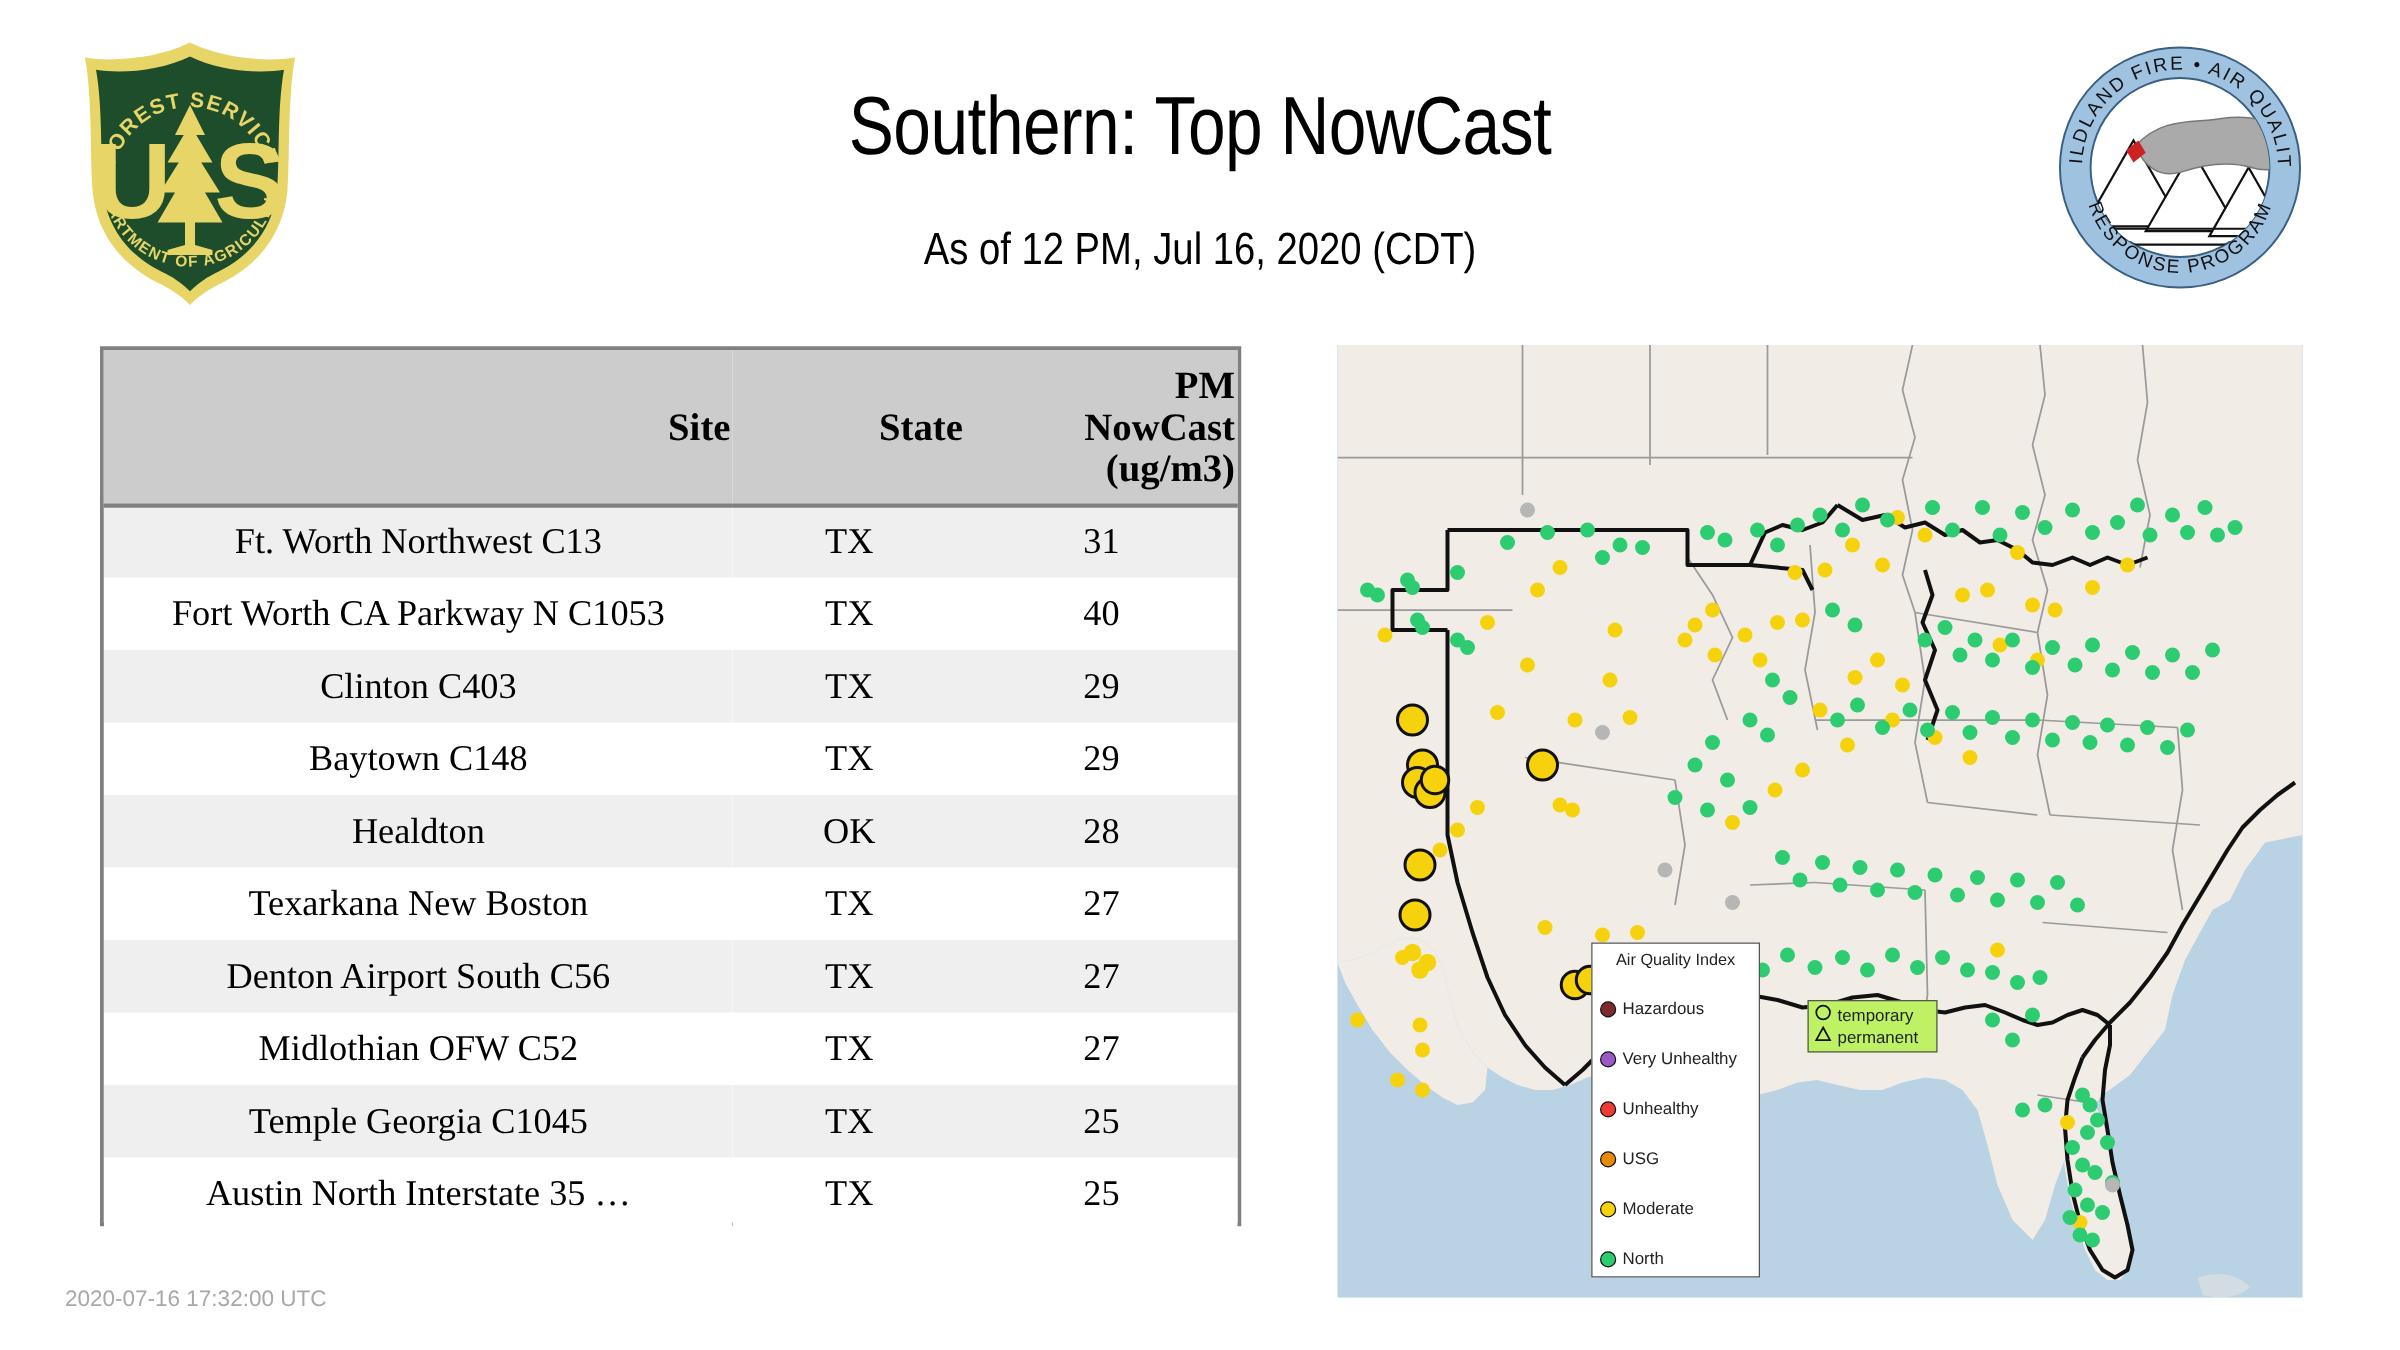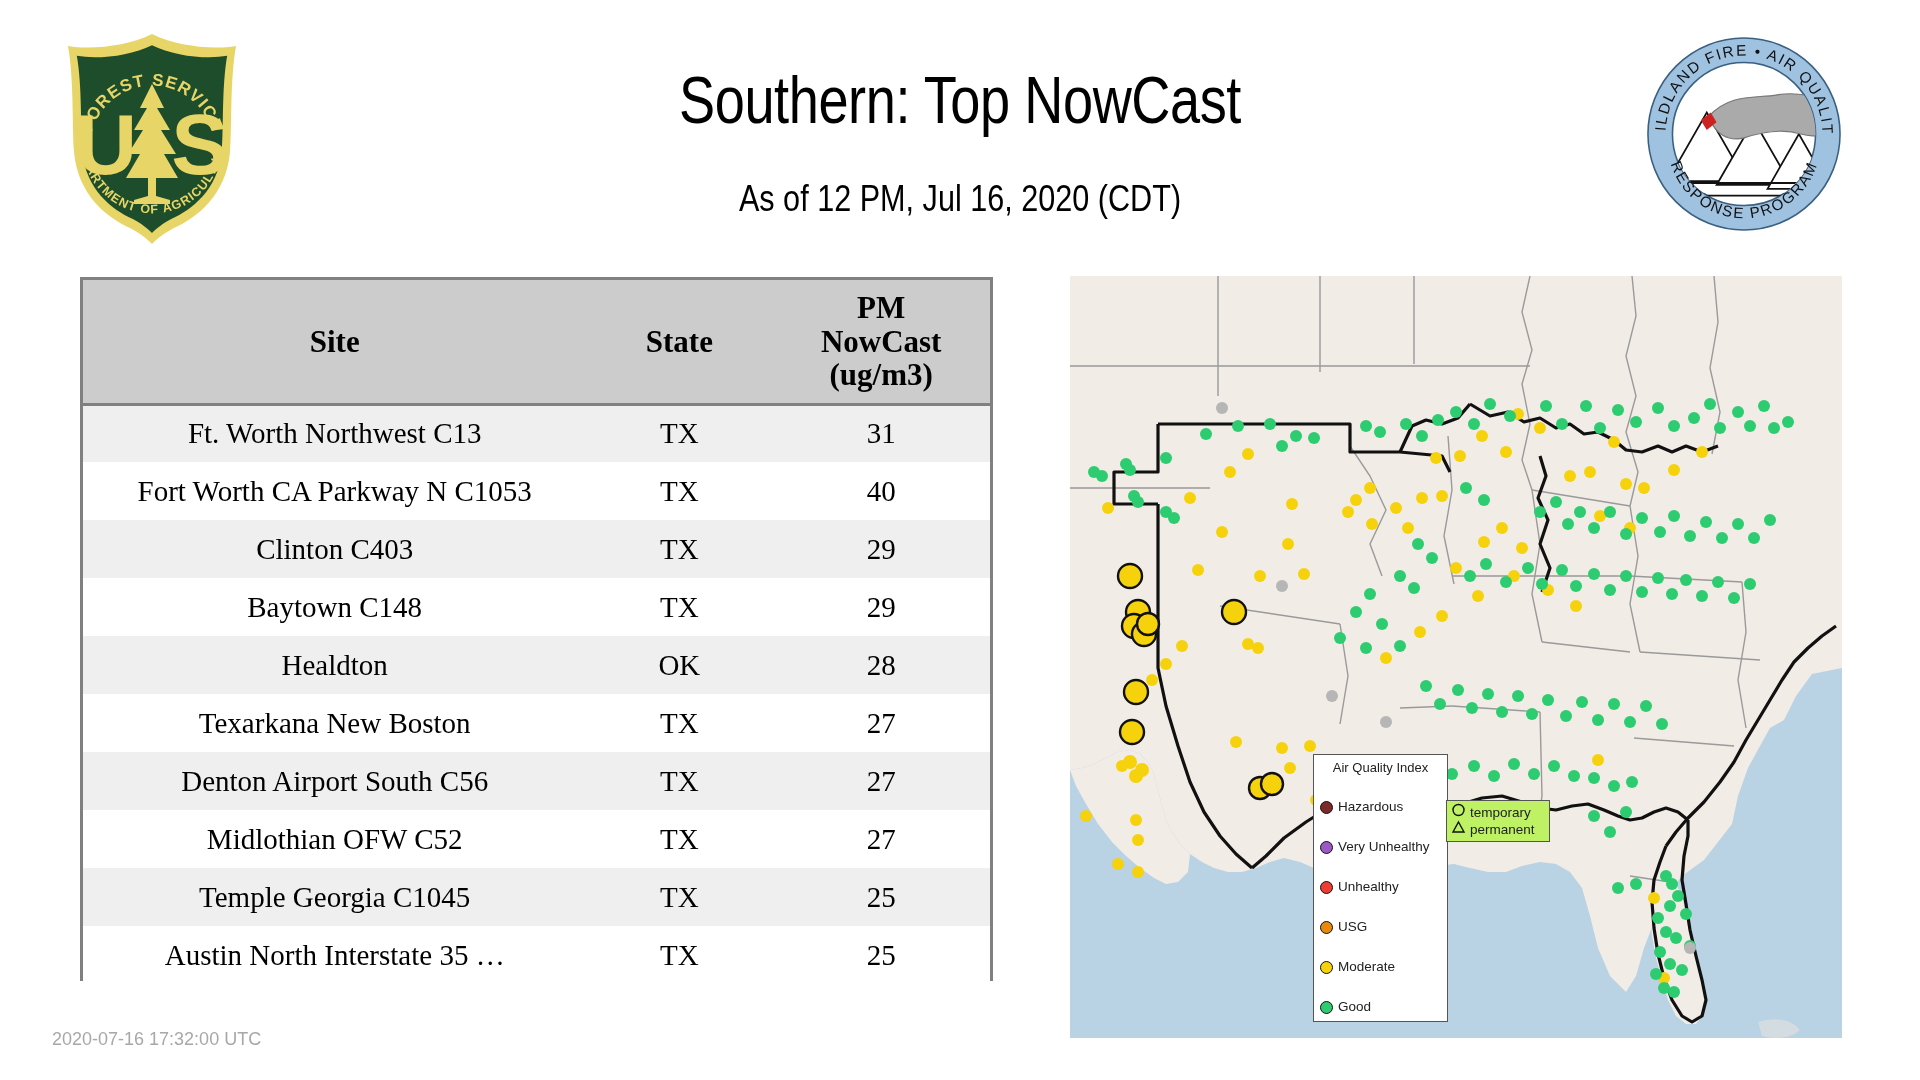--- a/index.html
+++ b/index.html
@@ -38,21 +38,21 @@
     position: absolute; left: 80px; top: 277px; width: 913px; height: 704px;
     border: 3px solid #808080;
     background: #fff;
   }
   table { width: 100%; border-collapse: collapse; table-layout: fixed;
           font-family: "Liberation Serif", serif; }
   thead th {
     background: #cccccc;
     border-bottom: 3px solid #808080;
     font-size: 31px; font-weight: bold; color: #000;
-    text-align: center; vertical-align: middle;
+    text-align: right; vertical-align: middle;
     height: 124px; line-height: 1.08;
     padding: 4px 2px;
   }
   col.c-site  { width: 55.5%; }
   col.c-state { width: 20.5%; }
   col.c-val   { width: 24.0%; }
   tbody td {
     font-size: 29px; color: #000; text-align: center;
     height: 58px; padding: 0 4px; white-space: nowrap;
     overflow: hidden; text-overflow: ellipsis;
@@ -67,21 +67,21 @@
   }
 
   
   .map {
     position: absolute; left: 1070px; top: 276px; width: 772px; height: 762px;
     background: #b9d2e4; overflow: hidden;
   }
   .map svg { display: block; width: 100%; height: 100%; }
 
   .legend {
-    position: absolute; left: 1313px; top: 754px; width: 135px;
+    position: absolute; left: 1273px; top: 754px; width: 135px;
     background: #ffffff; border: 1px solid #555;
     padding: 5px 6px 6px 6px;
     font-family: "Liberation Sans", sans-serif;
   }
   .legend-title { font-size: 13px; color: #222; text-align: center; margin-bottom: 3px; }
   .legend-row { display: flex; align-items: center; gap: 5px; height: 16px; margin-top: 24px; }
   .legend-dot { width: 13px; height: 13px; border-radius: 50%; border: 1px solid #111; flex: 0 0 auto; }
   .legend-label { font-size: 13.5px; color: #222; line-height: 1; white-space: nowrap; }
 
   .sym-legend {
@@ -572,21 +572,21 @@
         <div class="legend-row">
           <span class="legend-dot" style="background: rgb(232, 137, 12);"></span>
           <span class="legend-label">USG</span>
         </div>
         <div class="legend-row">
           <span class="legend-dot" style="background: rgb(245, 210, 12);"></span>
           <span class="legend-label">Moderate</span>
         </div>
         <div class="legend-row">
           <span class="legend-dot" style="background: rgb(46, 204, 113);"></span>
-          <span class="legend-label">Good</span>
+          <span class="legend-label">North</span>
         </div>
       </div>
   </div>
 
   <div class="sym-legend">
     <div id="sym-items">
         <div class="sym-row">
           <span><svg width="15" height="15" viewBox="0 0 15 15">
               <circle cx="7.5" cy="7" r="5.5" fill="none" stroke="#111" stroke-width="1.4"></circle>
             </svg></span>

